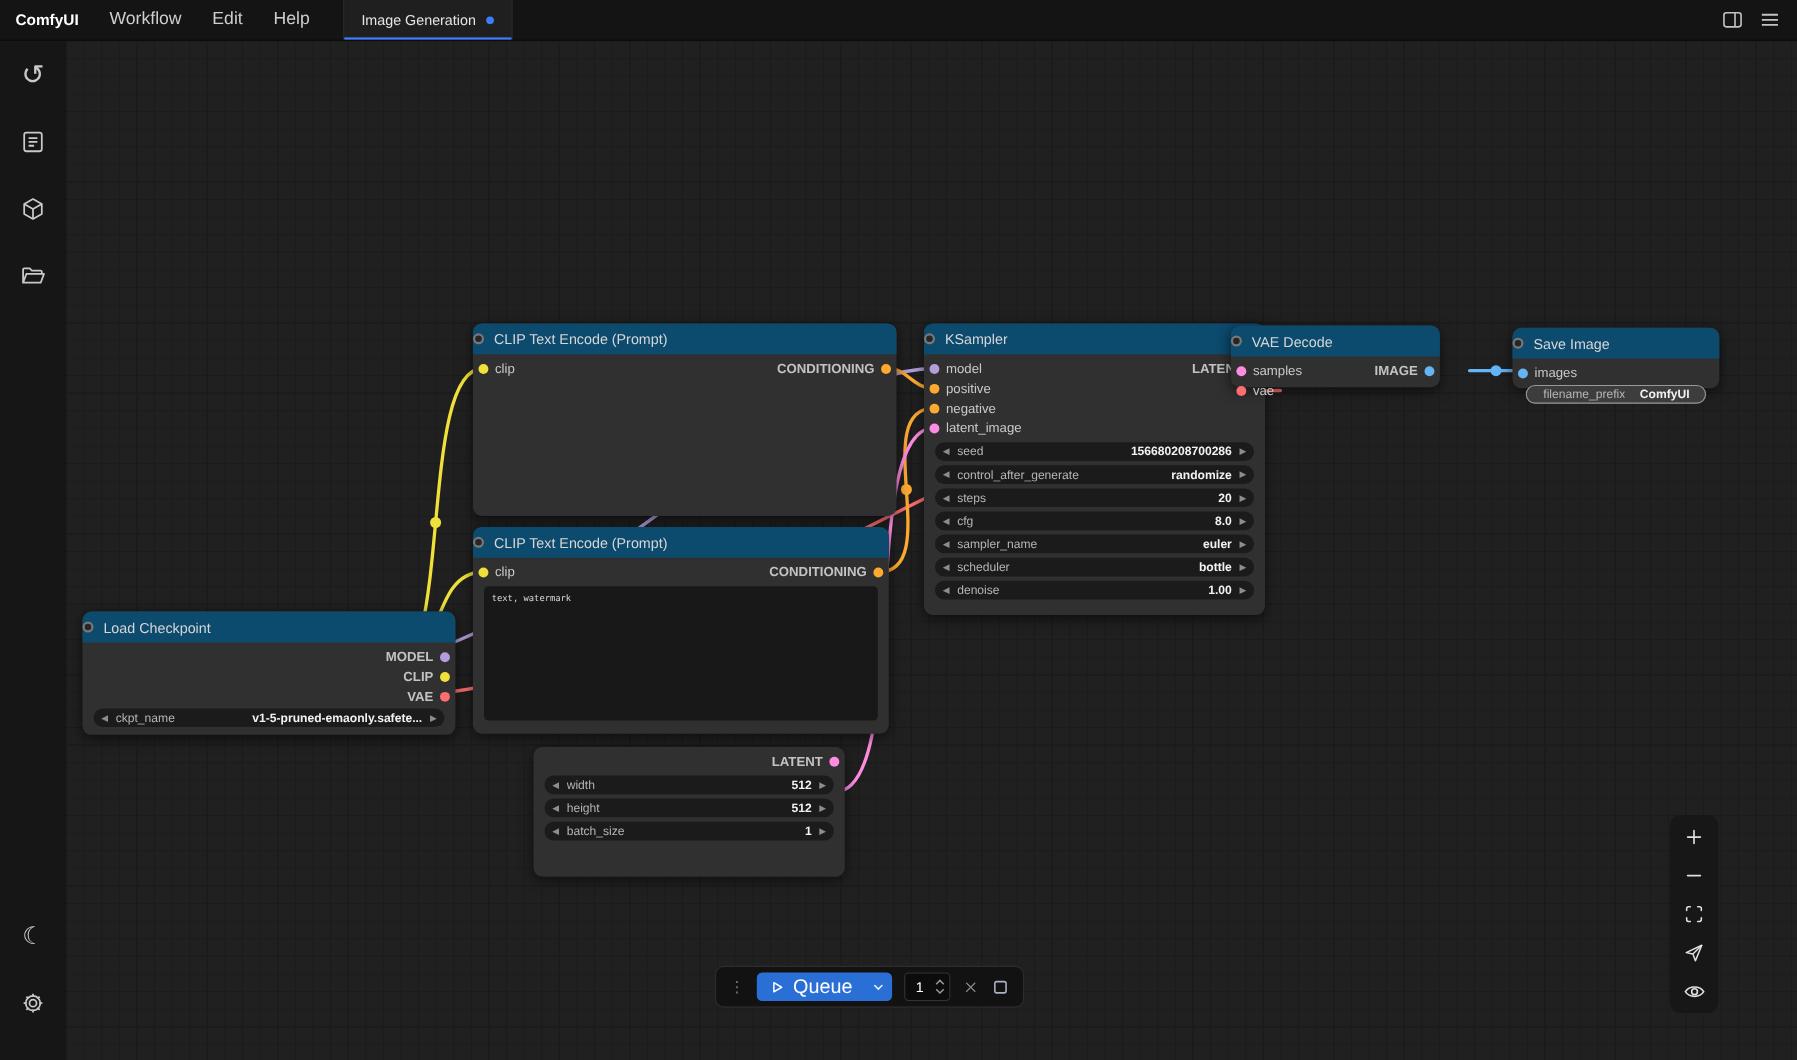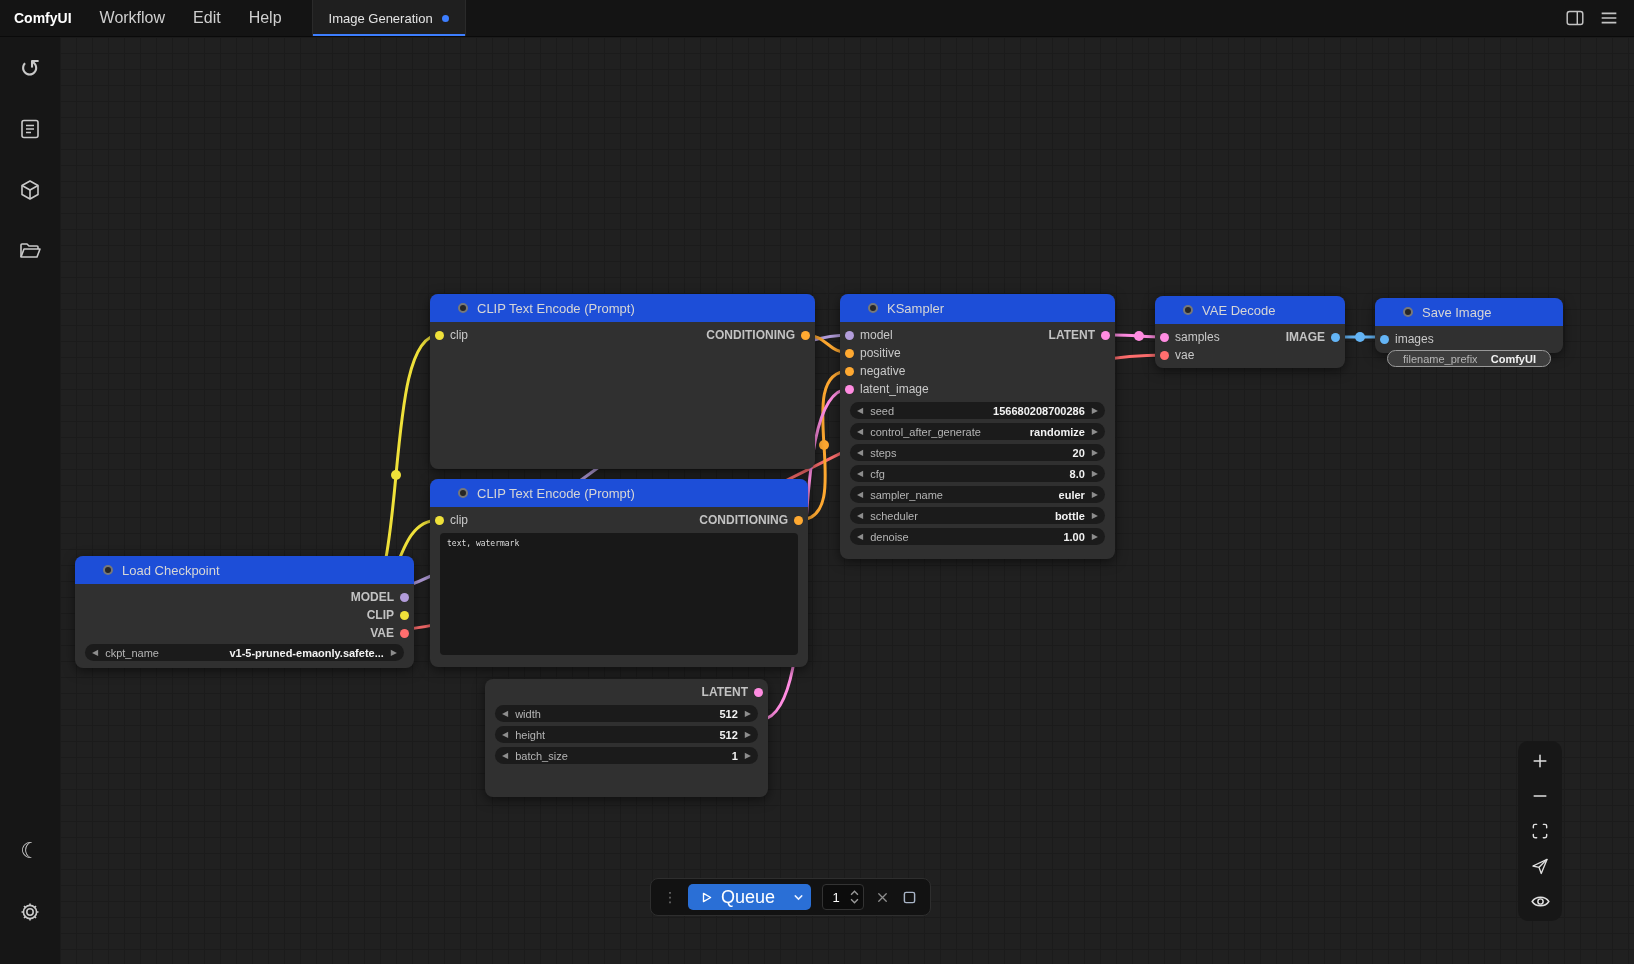--- a/index.html
+++ b/index.html
@@ -44,22 +44,22 @@
       linear-gradient(#1b1b1b 1px,transparent 1px),
       linear-gradient(90deg,#1b1b1b 1px,transparent 1px),
       linear-gradient(#171717 1px,transparent 1px),
       linear-gradient(90deg,#171717 1px,transparent 1px);
     background-size:16px 16px,16px 16px,64px 64px,64px 64px;}
   .wires{position:absolute;left:0;top:0;z-index:1}
   .wires path{fill:none;stroke-width:3;stroke-linecap:round}
   
   .node{position:absolute;z-index:2;background:#303030;border-radius:8px;
     box-shadow:0 3px 12px rgba(0,0,0,.55);display:flex;flex-direction:column;cursor:grab}
-  .nheader{height:28px;flex:none;background:#1d4ed8;border-radius:8px 8px 0 0;
-    display:flex;align-items:center;gap:9px;padding:0 28px}
+  .nheader{height:28px;flex:none;background:#0c4a6e;border-radius:8px 8px 0 0;
+    display:flex;align-items:center;gap:9px;padding:0 0}
   .ndot{width:10px;height:10px;border-radius:50%;border:2px solid #787878;background:#262626;flex:none;cursor:pointer}
   .ntitle{font-size:13px;color:#d6d6d6;white-space:nowrap;overflow:hidden}
   .nbody{display:flex;flex-direction:column;flex:1;padding:4px 0 6px}
   .srow{height:18px;flex:none;display:flex;align-items:center;padding:0 5px}
   .sin{display:flex;align-items:center;gap:6px;font-size:12px;color:#c9c9c9}
   .sout{margin-left:auto;display:flex;align-items:center;gap:6px;font-size:12px;font-weight:600;color:#c3c3c3}
   .sdot{width:9px;height:9px;border-radius:50%;flex:none;cursor:crosshair}
   .c-model{background:var(--c-model)} .c-clip{background:var(--c-clip)} .c-vae{background:var(--c-vae)}
   .c-cond{background:var(--c-cond)} .c-latent{background:var(--c-latent)} .c-image{background:var(--c-image)}
   .widget{height:17px;flex:none;margin:2px 10px;background:#1b1b1b;border-radius:9px;
@@ -242,21 +242,21 @@
           </span>
         <span class="sout">
             <span>CONDITIONING</span>
             <span class="sdot c-cond"></span>
           </span>
       </div>
       <div class="ntext">text, watermark</div>
     </div>
   </div>
 
-  <div class="node" style="left:780px;top:257px;width:275px;height:265px">
+  <div class="node" style="left:780px;top:257px;width:310px;height:265px">
     <div class="nheader">
       <span class="ndot"></span>
       <span class="ntitle">KSampler</span>
     </div>
     <div class="nbody">
       <div class="srow">
         <span class="sin">
             <span class="sdot c-model"></span>
             <span>model</span>
           </span>
@@ -322,21 +322,21 @@
       </div>
       <div class="widget">
         <span class="warr l"></span>
         <span class="wname">denoise</span>
         <span class="wval">1.00</span>
         <span class="warr r"></span>
       </div>
     </div>
   </div>
 
-  <div class="node" style="left:1095px;top:259px;width:190px;height:72px">
+  <div class="node" style="left:1059px;top:259px;width:190px;height:56px">
     <div class="nheader">
       <span class="ndot"></span>
       <span class="ntitle">VAE Decode</span>
     </div>
     <div class="nbody">
       <div class="srow">
         <span class="sin">
             <span class="sdot c-latent"></span>
             <span>samples</span>
           </span>

